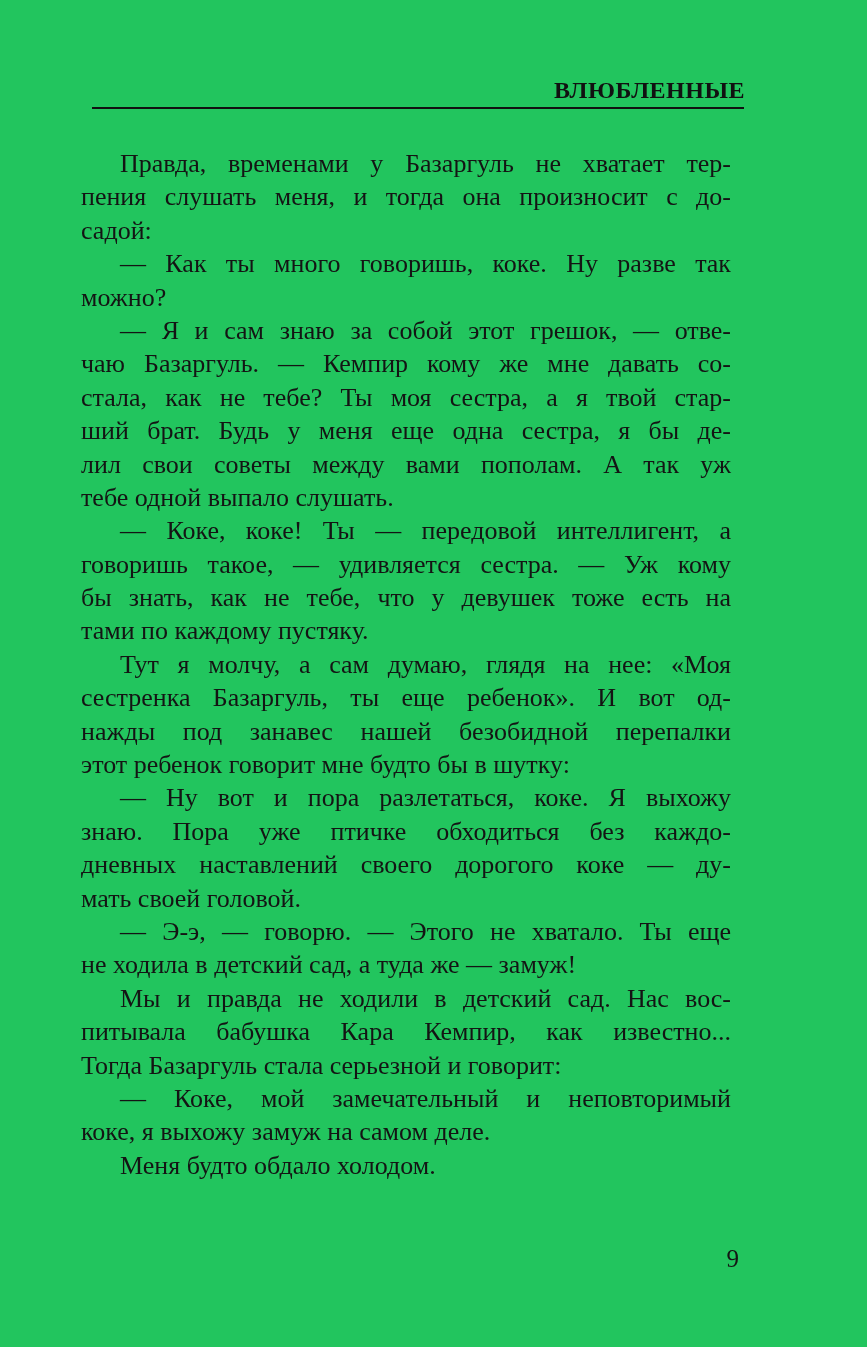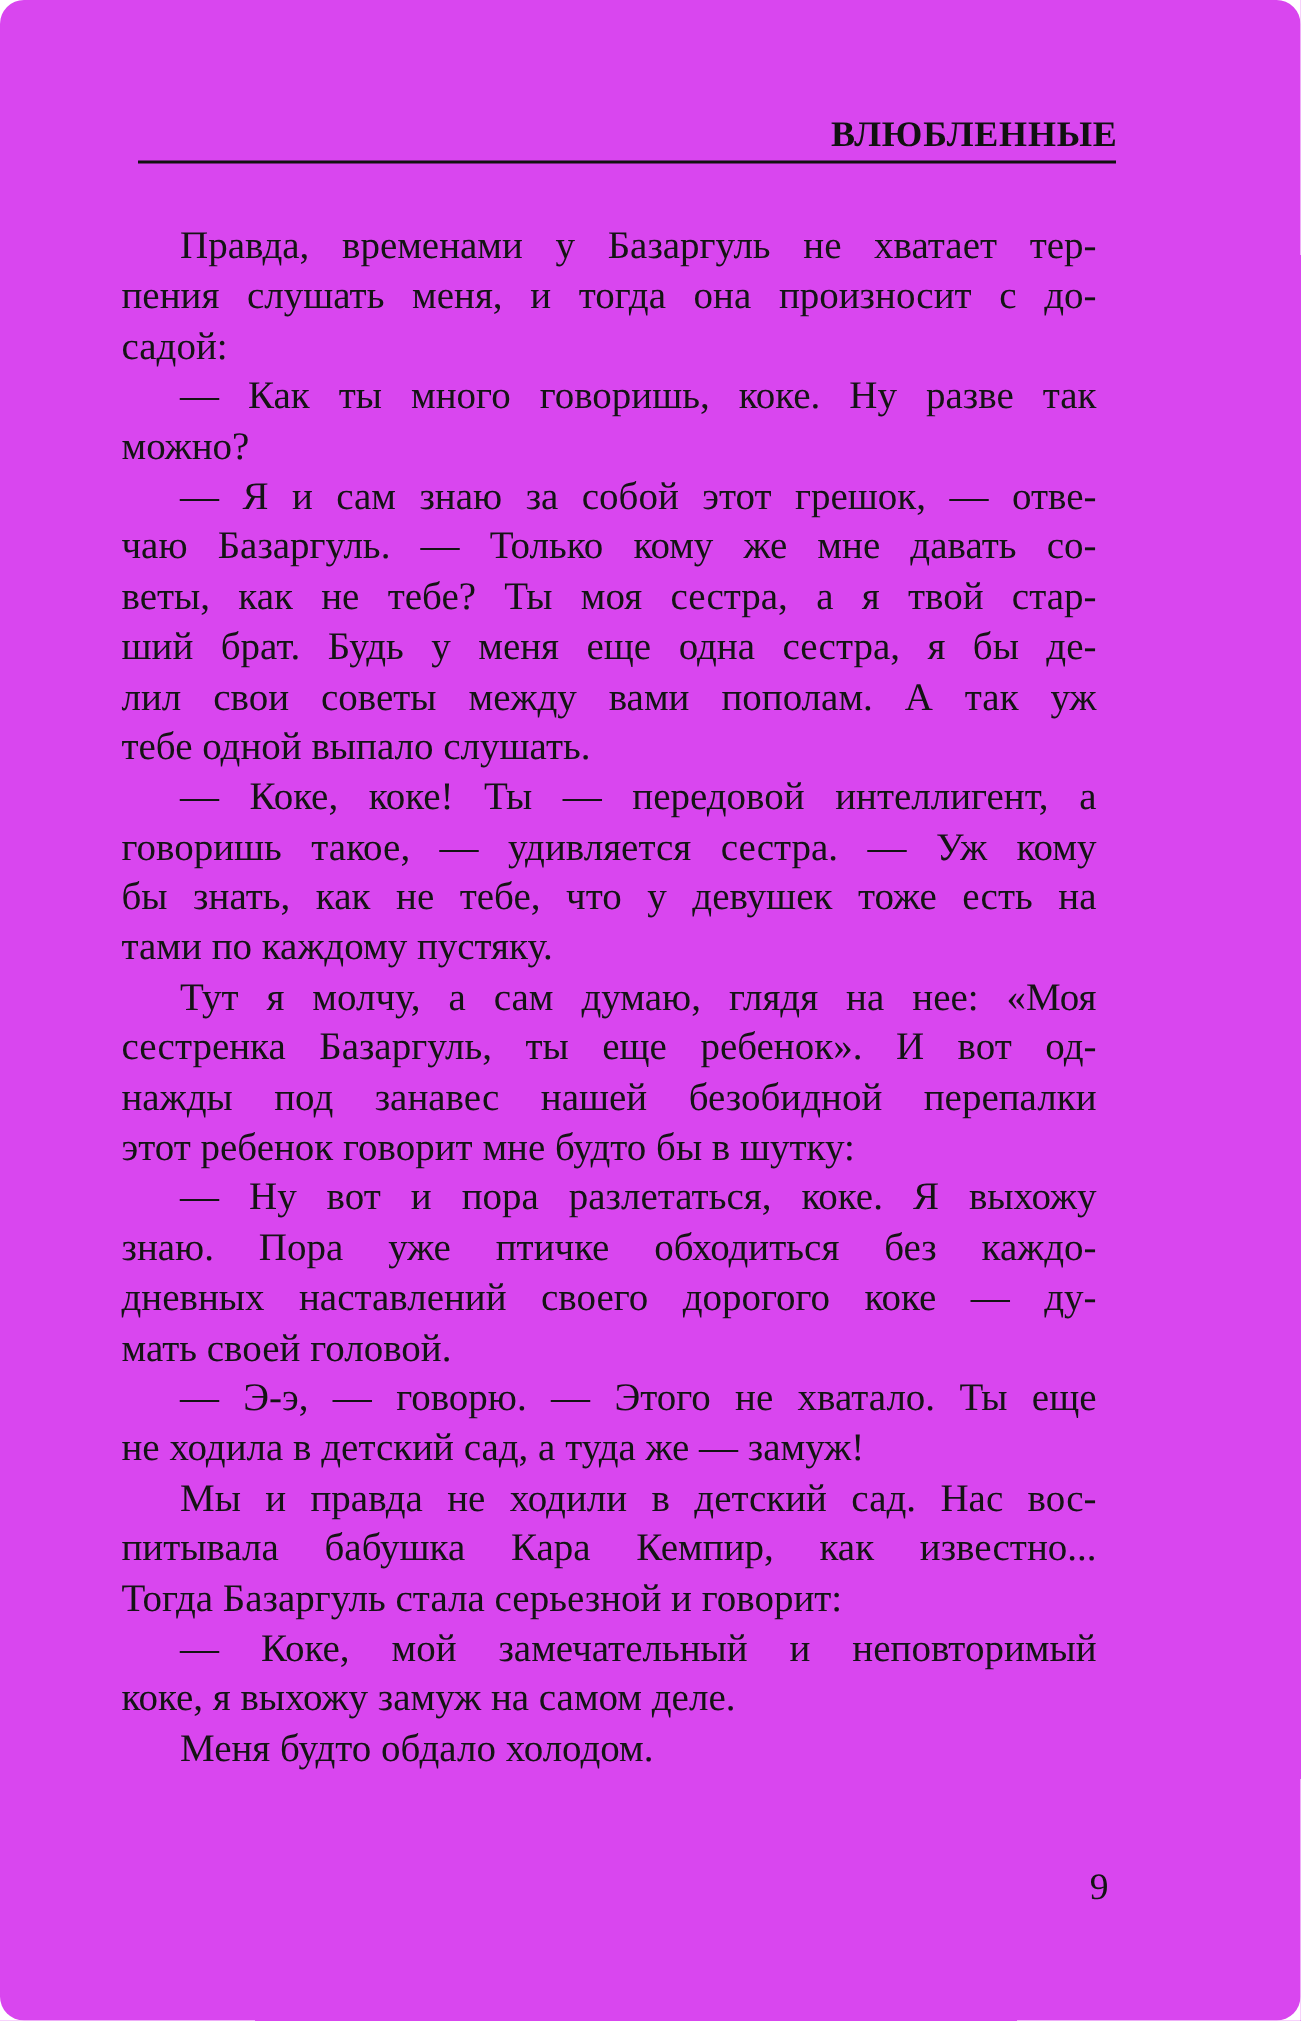--- a/index.html
+++ b/index.html
@@ -4,25 +4,24 @@
 <style>
   html, body {
     margin: 0;
     padding: 0;
     background: #ffffff;
   }
   .page {
     position: relative;
     width: 867px;
     height: 1347px;
-    background: #d946ef;
+    background: #22c55e;
     color: #111111;
     font-family: "Liberation Serif", "DejaVu Serif", serif;
     overflow: hidden;
-    border-radius: 16px;
   }
   .running-head {
     position: absolute;
     left: 95px;
     top: 78px;
     width: 650px;
     text-align: right;
     font-weight: bold;
     font-size: 24px;
     letter-spacing: 0.5px;
@@ -81,22 +80,22 @@
 
   <div class="head-rule"></div>
 
   <div class="body-text">
       <div class="line indent">Правда, временами у Базаргуль не хватает тер-</div>
       <div class="line">пения слушать меня, и тогда она произносит с до-</div>
       <div class="line flush">садой:</div>
       <div class="line indent">— Как ты много говоришь, коке. Ну разве так</div>
       <div class="line flush">можно?</div>
       <div class="line indent">— Я и сам знаю за собой этот грешок, — отве-</div>
-      <div class="line">чаю Базаргуль. — Только кому же мне давать со-</div>
-      <div class="line">веты, как не тебе? Ты моя сестра, а я твой стар-</div>
+      <div class="line">чаю Базаргуль. — Кемпир кому же мне давать со-</div>
+      <div class="line">стала, как не тебе? Ты моя сестра, а я твой стар-</div>
       <div class="line">ший брат. Будь у меня еще одна сестра, я бы де-</div>
       <div class="line">лил свои советы между вами пополам. А так уж</div>
       <div class="line flush">тебе одной выпало слушать.</div>
       <div class="line indent">— Коке, коке! Ты — передовой интеллигент, а</div>
       <div class="line">говоришь такое, — удивляется сестра. — Уж кому</div>
       <div class="line">бы знать, как не тебе, что у девушек тоже есть на</div>
       <div class="line flush">тами по каждому пустяку.</div>
       <div class="line indent">Тут я молчу, а сам думаю, глядя на нее: «Моя</div>
       <div class="line">сестренка Базаргуль, ты еще ребенок». И вот од-</div>
       <div class="line">нажды под занавес нашей безобидной перепалки</div>

